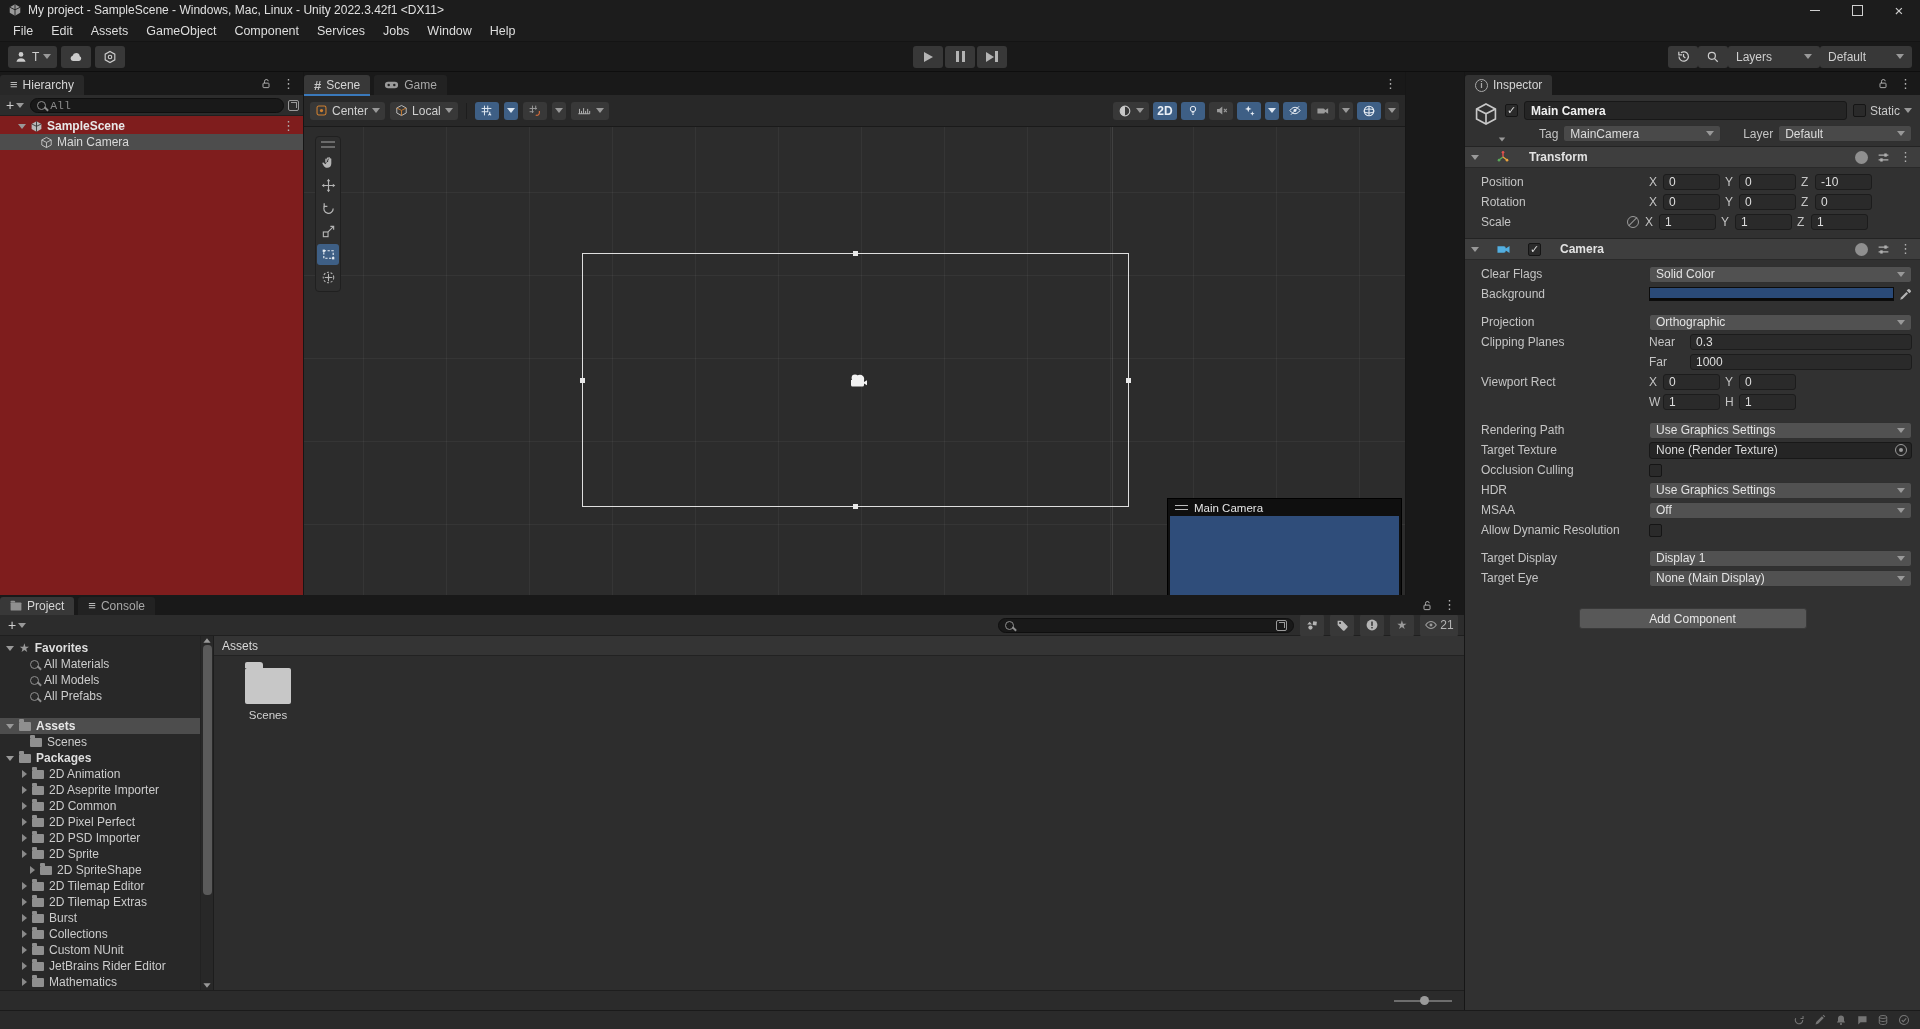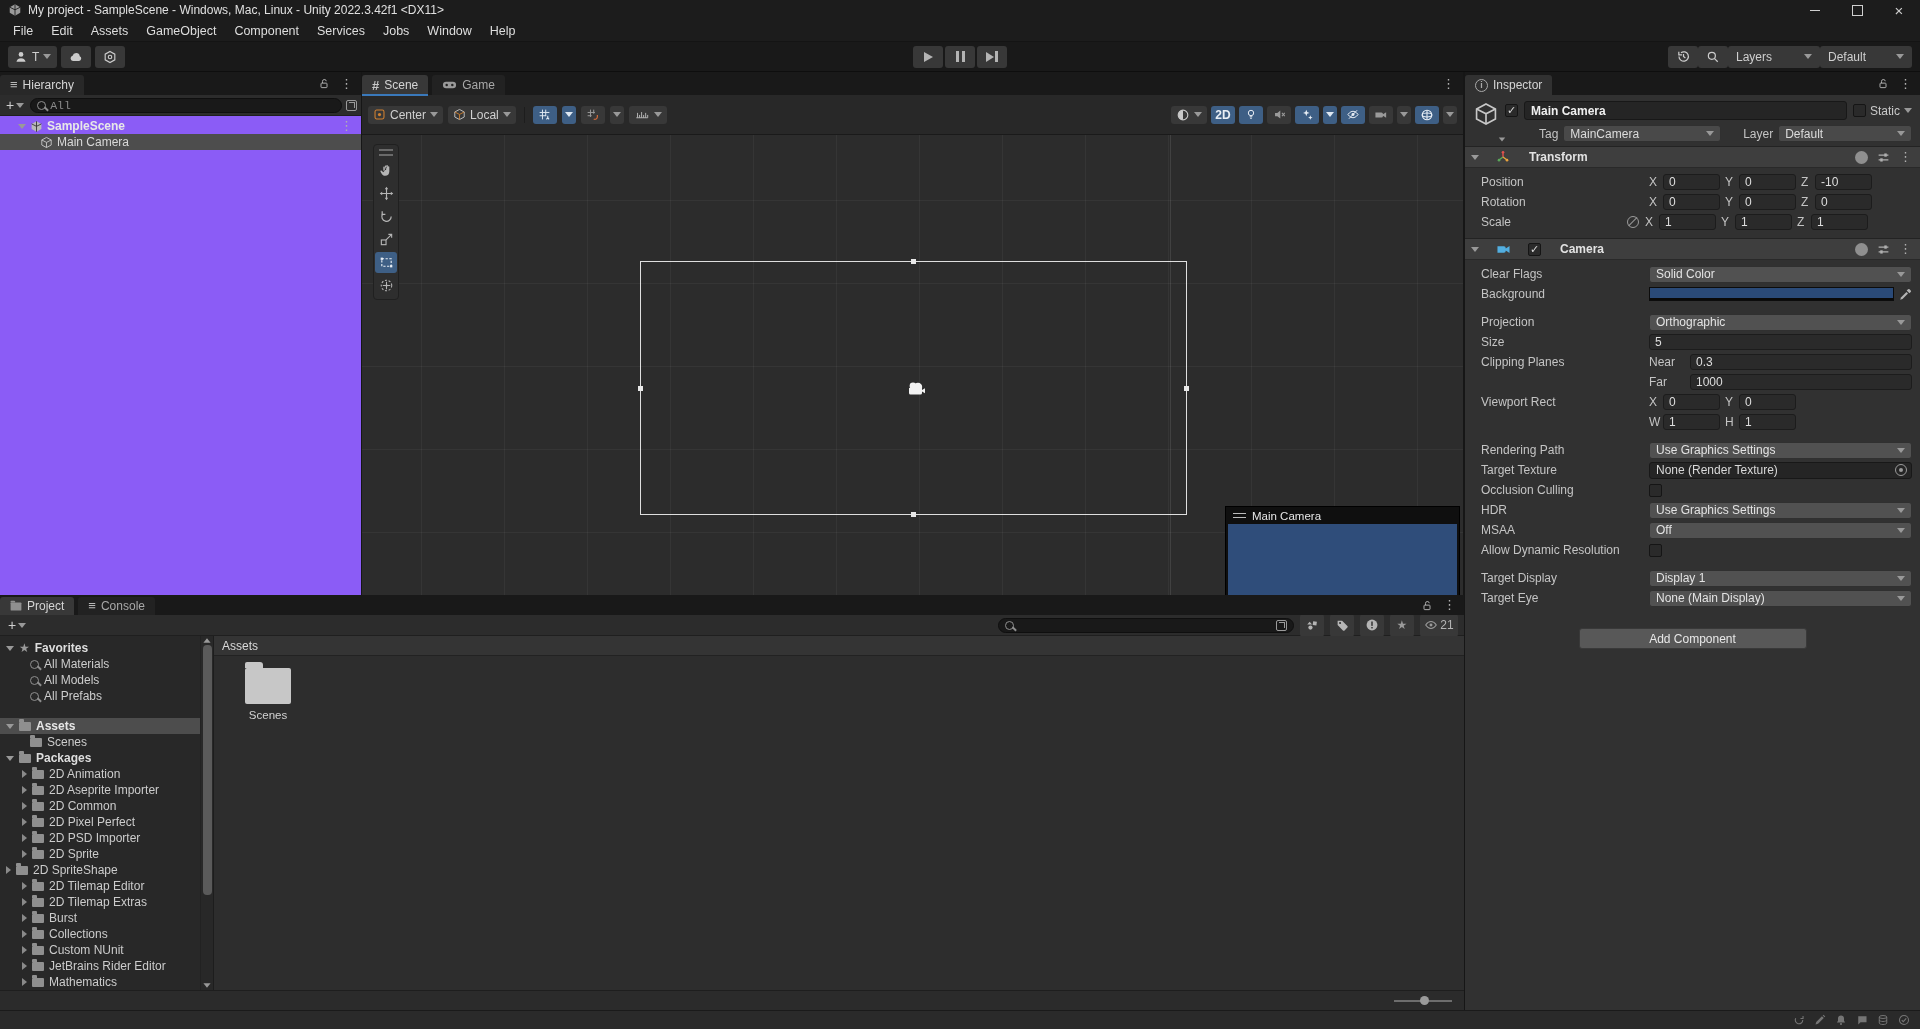--- a/index.html
+++ b/index.html
@@ -61,38 +61,38 @@
   .toprow{height:558px;display:flex}
 
   
   .tabbar{height:23px;background:#191919;display:flex;align-items:flex-end;padding-left:0;position:relative}
   .ptab{height:20px;display:flex;align-items:center;gap:5px;padding:0 10px;background:#292929;color:#d5d5d5;border-radius:3px 3px 0 0;font-size:12px;position:relative}
   .ptab.active{background:#383838}
   .ptab.inactive{background:#222;color:#a8a8a8}
   .tabbar .bar-icons{margin-left:auto;display:flex;align-items:center;gap:10px;padding:0 8px;height:100%}
 
   
-  .hierarchy{width:362px;background:#8b5cf6;border-right:1px solid #161616;display:flex;flex-direction:column}
+  .hierarchy{width:304px;background:#7f1d1d;border-right:1px solid #161616;display:flex;flex-direction:column}
   .hiertools{height:21px;background:#2c2c2c;border-bottom:1px solid #1f1f1f;display:flex;align-items:center;padding:0 4px;gap:4px}
   .plusbtn{color:#cfcfcf;font-size:14px;display:flex;align-items:center;gap:2px;padding:0 2px}
   .searchfield{flex:1;height:15px;background:#191919;border:1px solid #0f0f0f;border-radius:8px;display:flex;align-items:center;gap:4px;padding:0 6px}
   .searchfield input{background:transparent;border:none;outline:none;color:#c4c4c4;font-size:11.5px;width:100%;font-family:Liberation Mono, monospace}
   .searchfield input::placeholder{color:#8a8a8a}
   .pickicon{width:11px;height:11px;border:1px solid #9a9a9a;border-radius:2px;position:relative;flex:none}
   .pickicon::after{content:"";position:absolute;right:1px;top:1px;width:5px;height:5px;border-top:1px solid #9a9a9a;border-right:1px solid #9a9a9a}
   .htree{padding-top:2px}
   .hrow{height:16px;display:flex;align-items:center;gap:4px;padding-left:6px;color:#d8d8d8}
   .hrow .name{font-size:12px}
   .hrow.selected{background:#4d4d4d}
   .hrow.child{padding-left:40px}
 
   
   .scenepane{width:1102px;display:flex;flex-direction:column;border-right:1px solid #161616}
   .ptab.scenetab.active::after{content:"";position:absolute;left:0;right:0;bottom:-1px;height:2px;background:#3a79bb}
-  .scenetoolbar{height:40px;background:#282828;border-bottom:1px solid #1a1a1a;display:flex;align-items:center;padding:0 6px;gap:5px}
+  .scenetoolbar{height:32px;background:#282828;border-bottom:1px solid #1a1a1a;display:flex;align-items:center;padding:0 6px;gap:5px}
   .stbtn{height:18px;background:#383838;border-radius:3px;display:flex;align-items:center;gap:4px;padding:0 5px;color:#d0d0d0}
   .stbtn.iconly{min-width:24px;justify-content:center;padding:0 4px}
   .stbtn.toggled{background:#3e5f85}
   .stbtn.arrowbtn{min-width:14px;padding:0 3px}
   .vsep{width:1px;height:16px;background:#1d1d1d;margin:0 3px}
   .scenetoolbar .rightside{margin-left:auto;display:flex;gap:4px;align-items:center}
 
   .viewport{position:relative;flex:1;background:#2c2c2c;overflow:hidden;
     background-image:linear-gradient(rgba(255,255,255,0.045) 1px,transparent 1px),
                      linear-gradient(90deg,rgba(255,255,255,0.045) 1px,transparent 1px);
@@ -647,21 +647,21 @@
           <div class="trow lvl1" style="padding-left:22px">
               <span class="tri-r"></span>
               <span class="folder"></span>
               <span>2D PSD Importer</span>
             </div>
           <div class="trow lvl1" style="padding-left:22px">
               <span class="tri-r"></span>
               <span class="folder"></span>
               <span>2D Sprite</span>
             </div>
-          <div class="trow lvl1" style="padding-left:6px">
+          <div class="trow lvl1" style="padding-left:30px">
               <span class="tri-r"></span>
               <span class="folder"></span>
               <span>2D SpriteShape</span>
             </div>
           <div class="trow lvl1" style="padding-left:22px">
               <span class="tri-r"></span>
               <span class="folder"></span>
               <span>2D Tilemap Editor</span>
             </div>
           <div class="trow lvl1" style="padding-left:22px">
@@ -891,28 +891,20 @@
               </svg>
           </div>
         </div>
         <div class="gap8"></div>
         <div class="irow">
           <span class="ilabel">Projection</span>
           <div class="ival">
               <div class="dd">
                 <span>Orthographic</span>
                 <span class="tri-d"></span>
-              </div>
-            </div>
-        </div>
-        <div class="irow">
-          <span class="ilabel">Size</span>
-          <div class="ival">
-              <div class="tf" style="flex:1">
-                <span>5</span>
               </div>
             </div>
         </div>
         <div class="irow">
           <span class="ilabel">Clipping Planes</span>
           <div class="ival">
             <span class="sublab">Near</span>
             <div class="tf" style="flex:1">
                 <span>0.3</span>
               </div>

